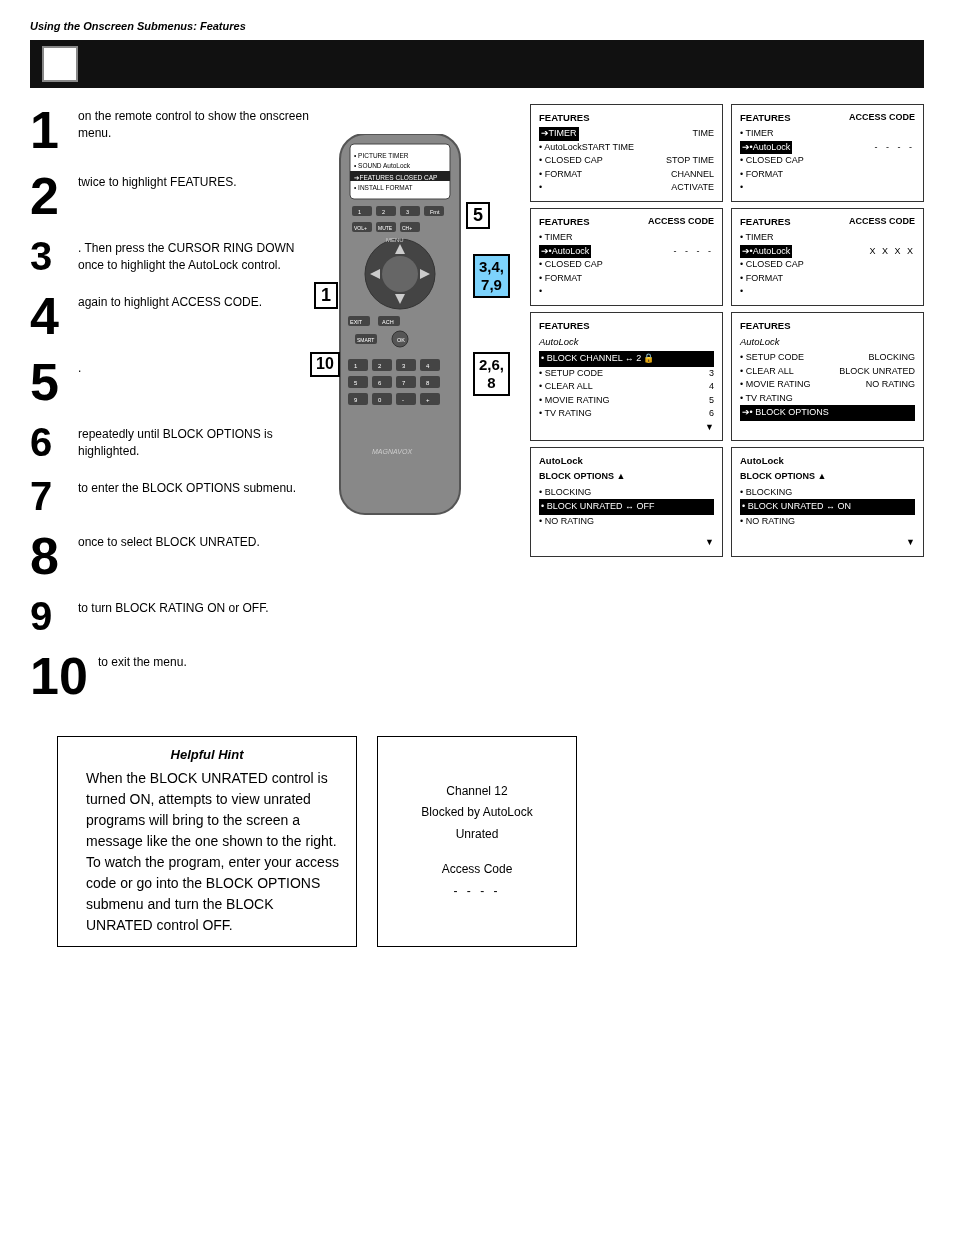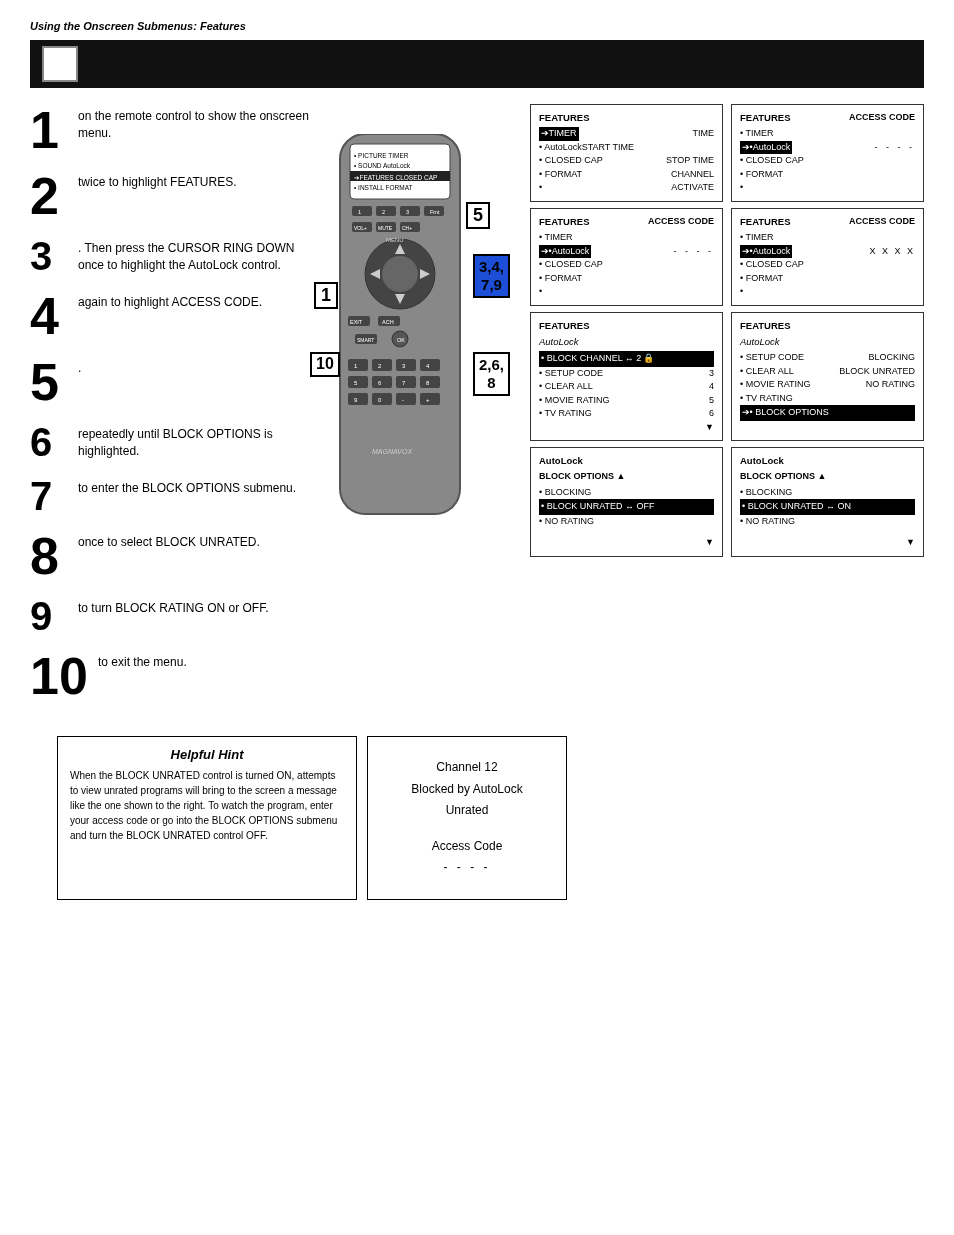--- a/index.html
+++ b/index.html
@@ -123,42 +123,43 @@
 
     .screen-panel .panel-label {
       font-weight: bold;
       font-size: 9.5px;
       margin-bottom: 2px;
     }
 
     
     .bottom-section {
       display: flex;
-      gap: 10px;
+      gap: 20px;
       margin-top: 20px;
       padding-left: 27px;
     }
 
     .helpful-hint {
       border: 1px solid #000;
       width: 300px;
       padding: 10px 12px;
     }
 
     .hint-title {
       font-weight: bold;
       font-size: 13px;
       text-align: center;
       margin-bottom: 6px;
       font-style: italic;
     }
 
     .hint-text {
-      font-size: 10px;
+      font-size: 14px;
       line-height: 1.5;
+      margin-left: 16px;
     }
 
     .channel-box {
       border: 1px solid #000;
       width: 200px;
       padding: 20px 10px;
       display: flex;
       flex-direction: column;
       align-items: center;
       justify-content: center;
@@ -339,21 +340,21 @@
             <text x="96" y="268" font-size="6" fill="#fff">+</text>
 
             <text x="42" y="320" font-size="7" fill="#ccc" font-style="italic">MAGNAVOX</text>
 
           </svg>
 
           
           <div style="position:absolute; top:68px; right:-20px; background:#fff; border:2px solid #000; font-size:18px; font-weight:bold; padding:0 5px; line-height:1.3;">5</div>
 
           
-          <div style="position:absolute; top:120px; right:-40px; background:#1d4ed8; border:2px solid #000; font-size:15px; font-weight:bold; padding:2px 4px; line-height:1.2; text-align:center;">3,4,<br>7,9</div>
+          <div style="position:absolute; top:120px; right:-40px; background:#7dd3fc; border:2px solid #000; font-size:15px; font-weight:bold; padding:2px 4px; line-height:1.2; text-align:center;">3,4,<br>7,9</div>
 
           
           <div style="position:absolute; top:148px; left:-16px; background:#fff; border:2px solid #000; font-size:18px; font-weight:bold; padding:0 5px; line-height:1.3;">1</div>
 
           
           <div style="position:absolute; top:218px; left:-20px; background:#fff; border:2px solid #000; font-size:16px; font-weight:bold; padding:0 4px; line-height:1.3;">10</div>
 
           
           <div style="position:absolute; top:218px; right:-40px; background:#fff; border:2px solid #000; font-size:15px; font-weight:bold; padding:2px 4px; line-height:1.2; text-align:center;">2,6,<br>8</div>
 

